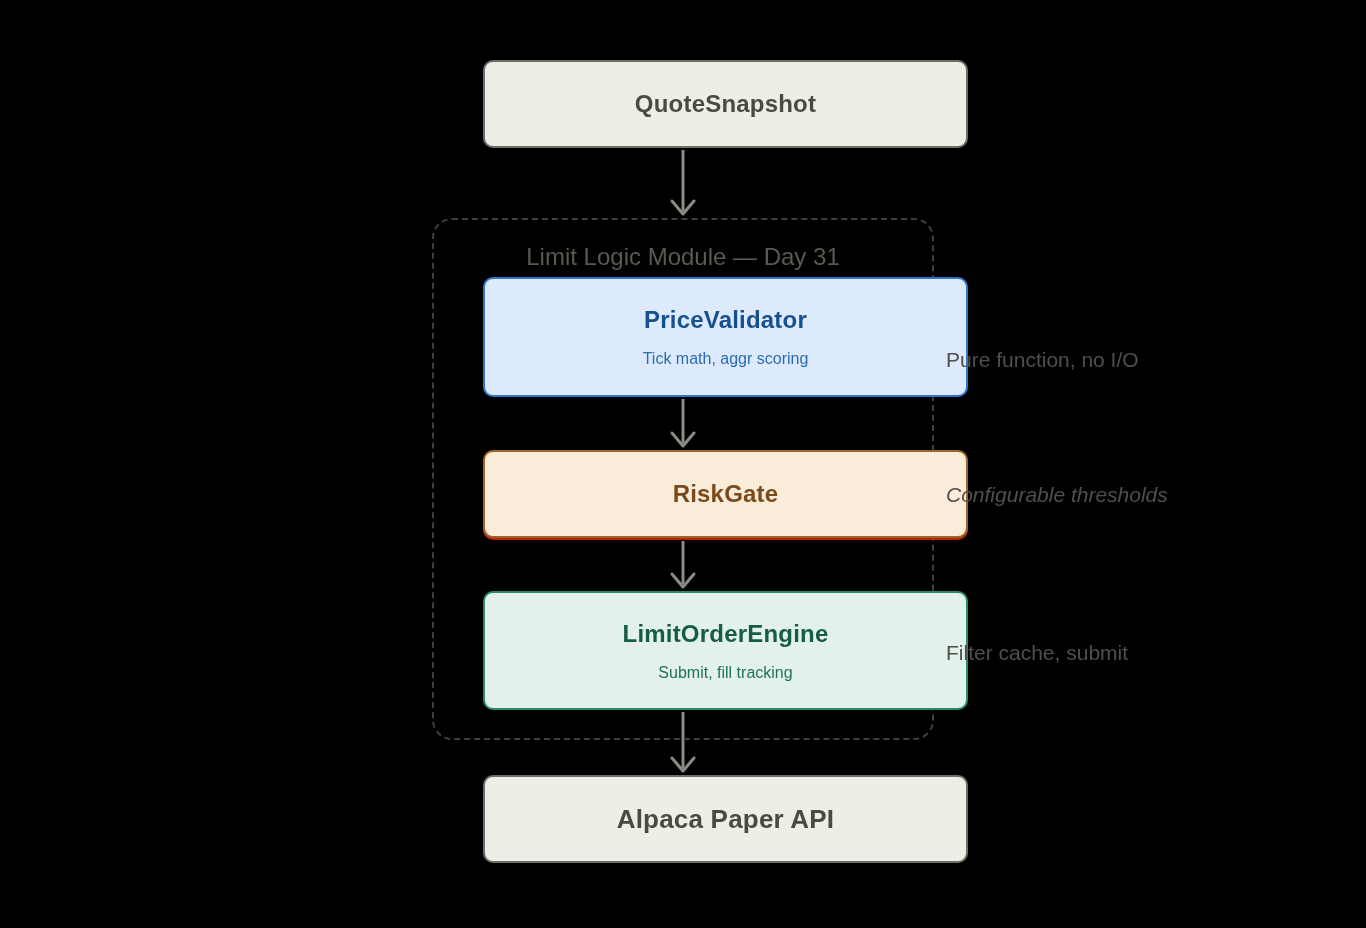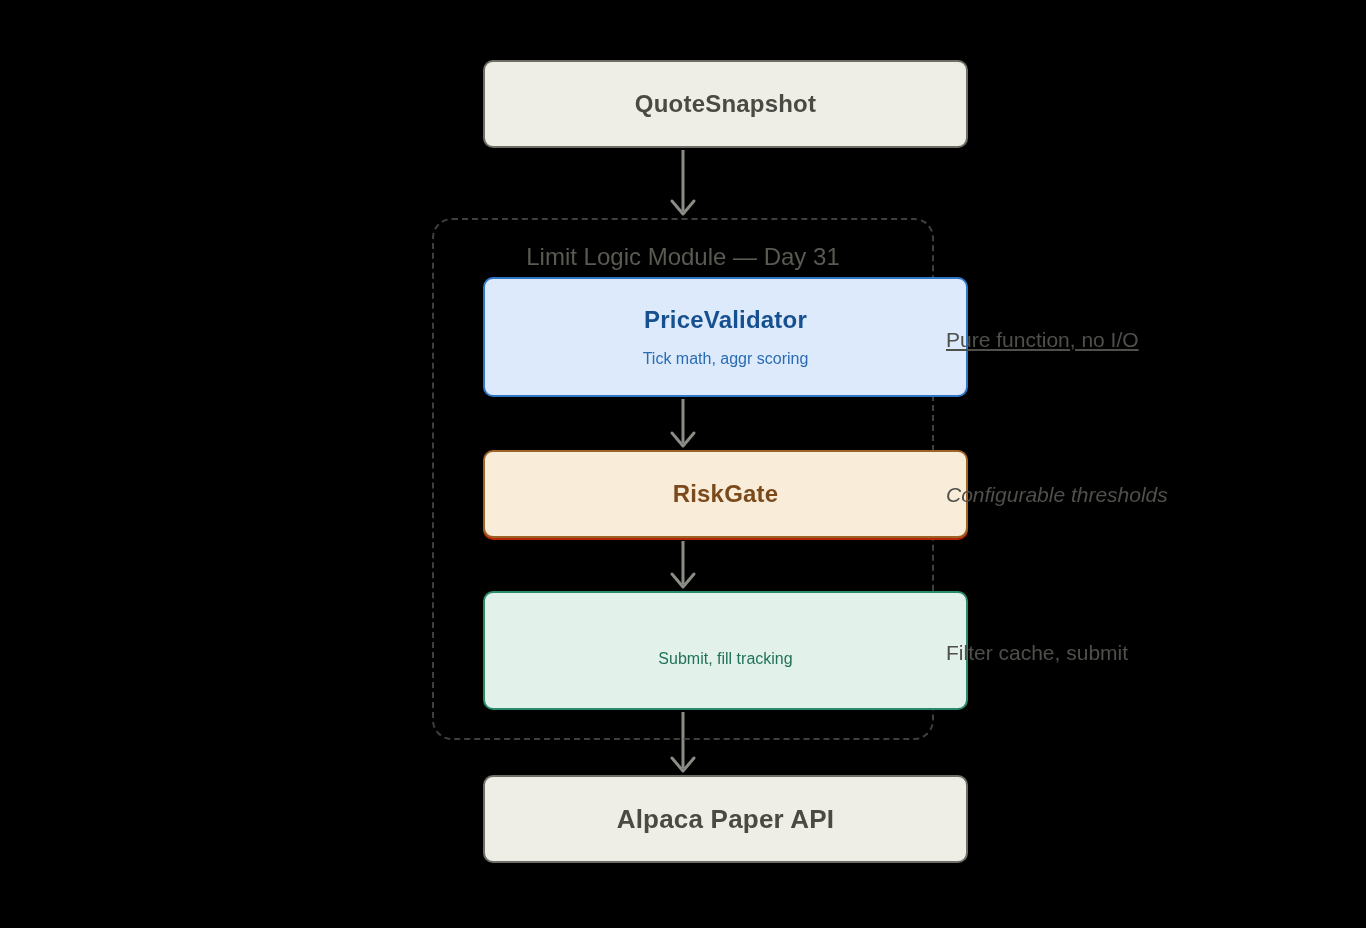--- a/index.html
+++ b/index.html
@@ -101,21 +101,21 @@
   .node-limit .subtitle { color: var(--green-subtitle); }
 
   .annotation {
     position: absolute;
     left: 946px;
     transform: translateY(-50%);
     font-size: 21px;
     color: var(--annotation-text);
     white-space: nowrap;
   }
-  .annotation-1 { top: 340px; text-decoration: underline; }
+  .annotation-1 { top: 360px; }
   .annotation-2 { top: 495px; font-style: italic; }
   .annotation-3 { top: 653px; }
 
   svg.wires { position: absolute; left: 0; top: 0; pointer-events: none; }
   .arrow-line { stroke: var(--arrow); stroke-width: 3; fill: none; }
   .arrow-head { stroke: var(--arrow); stroke-width: 3; fill: none; stroke-linecap: round; stroke-linejoin: round; }
   .connector-line { stroke: var(--connector); stroke-width: 2; fill: none; stroke-dasharray: 9 7; }
 </style>
 </head>
 <body>
@@ -159,20 +159,21 @@
   <div class="node node-price">
     <div class="title">PriceValidator</div>
     <div class="subtitle">Tick math, aggr scoring</div>
   </div>
 
   <div class="node node-risk">
     <div class="title">RiskGate</div>
   </div>
 
   <div class="node node-limit">
+    <div class="title">LimitOrderEngine</div>
     <div class="subtitle">Submit, fill tracking</div>
   </div>
 
   <div class="node node-alpaca">
     <div class="title">Alpaca Paper API</div>
   </div>
 
   <div class="annotation annotation-1">Pure function, no I/O</div>
   <div class="annotation annotation-2">Configurable thresholds</div>
   <div class="annotation annotation-3">Filter cache, submit</div>

